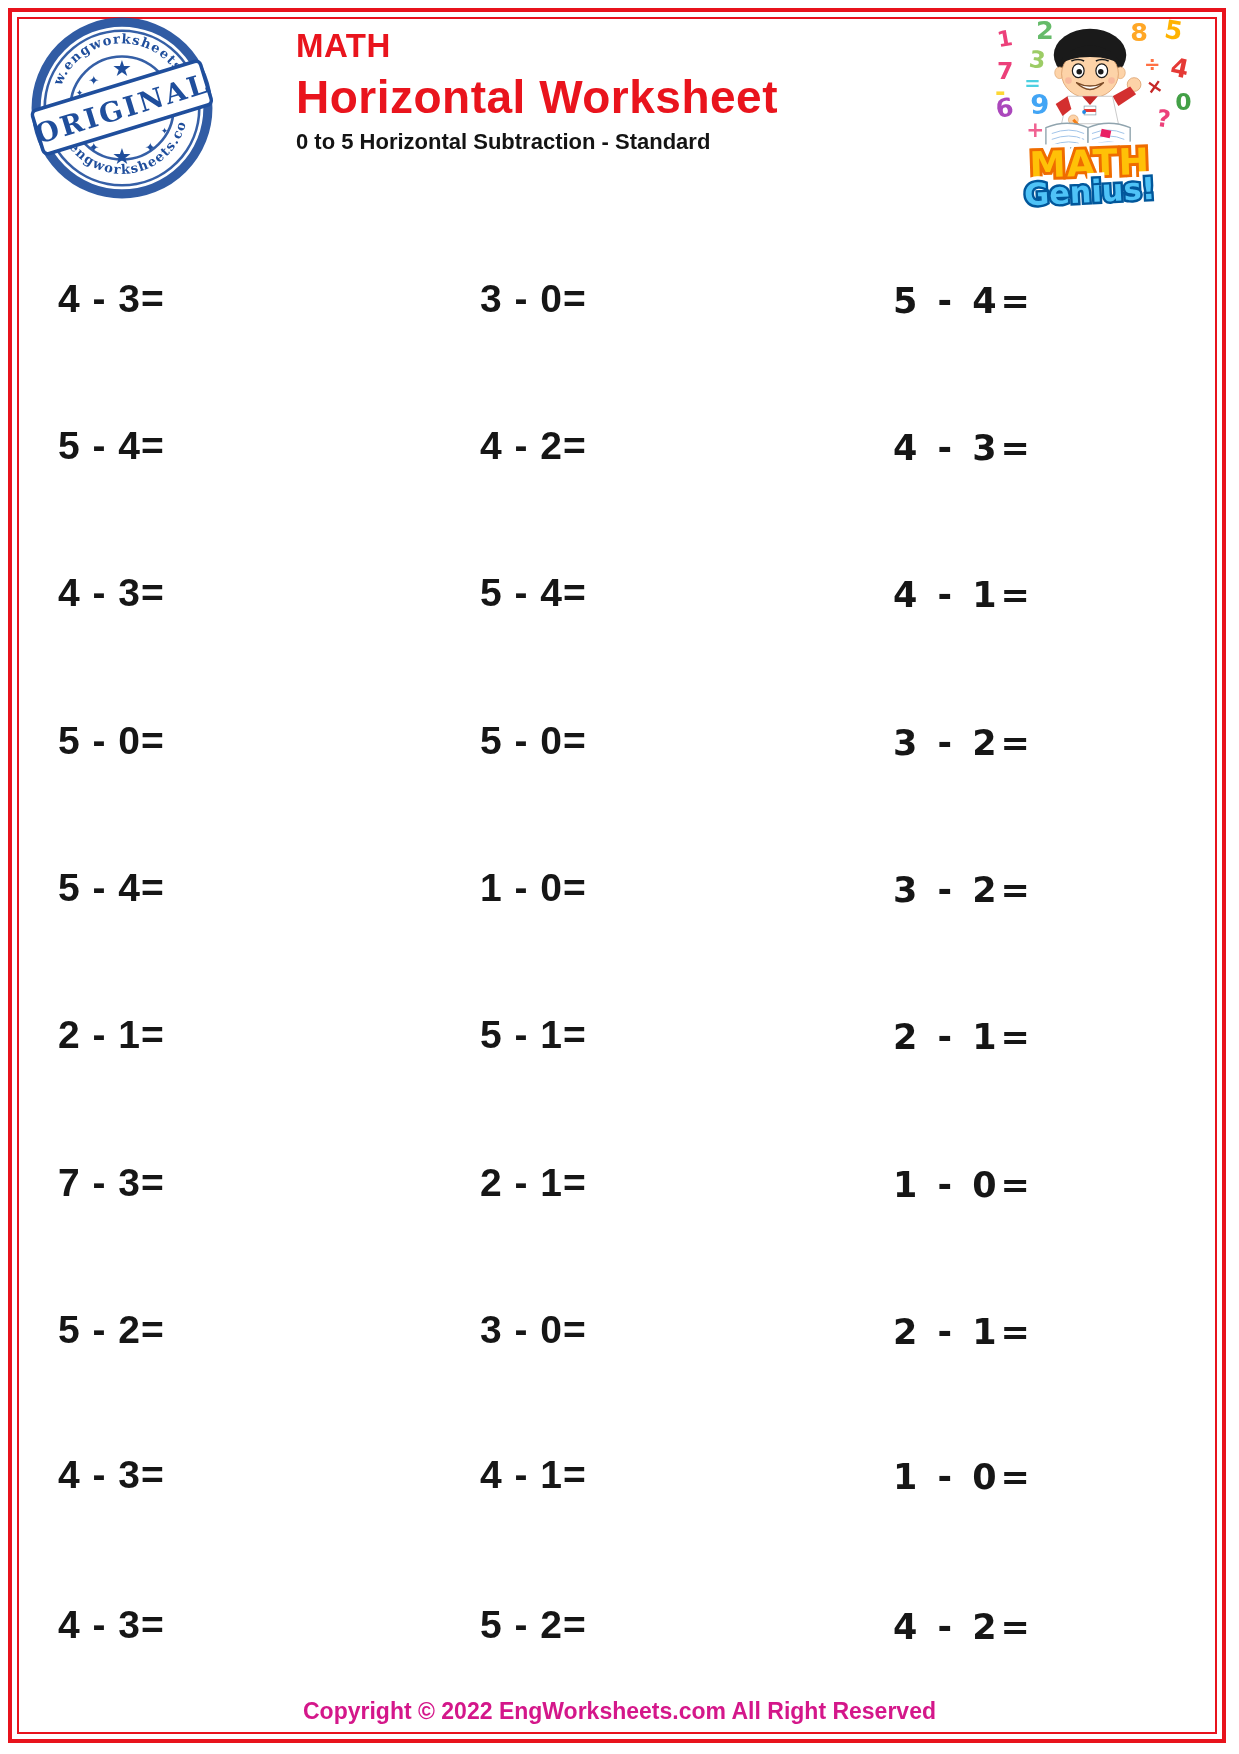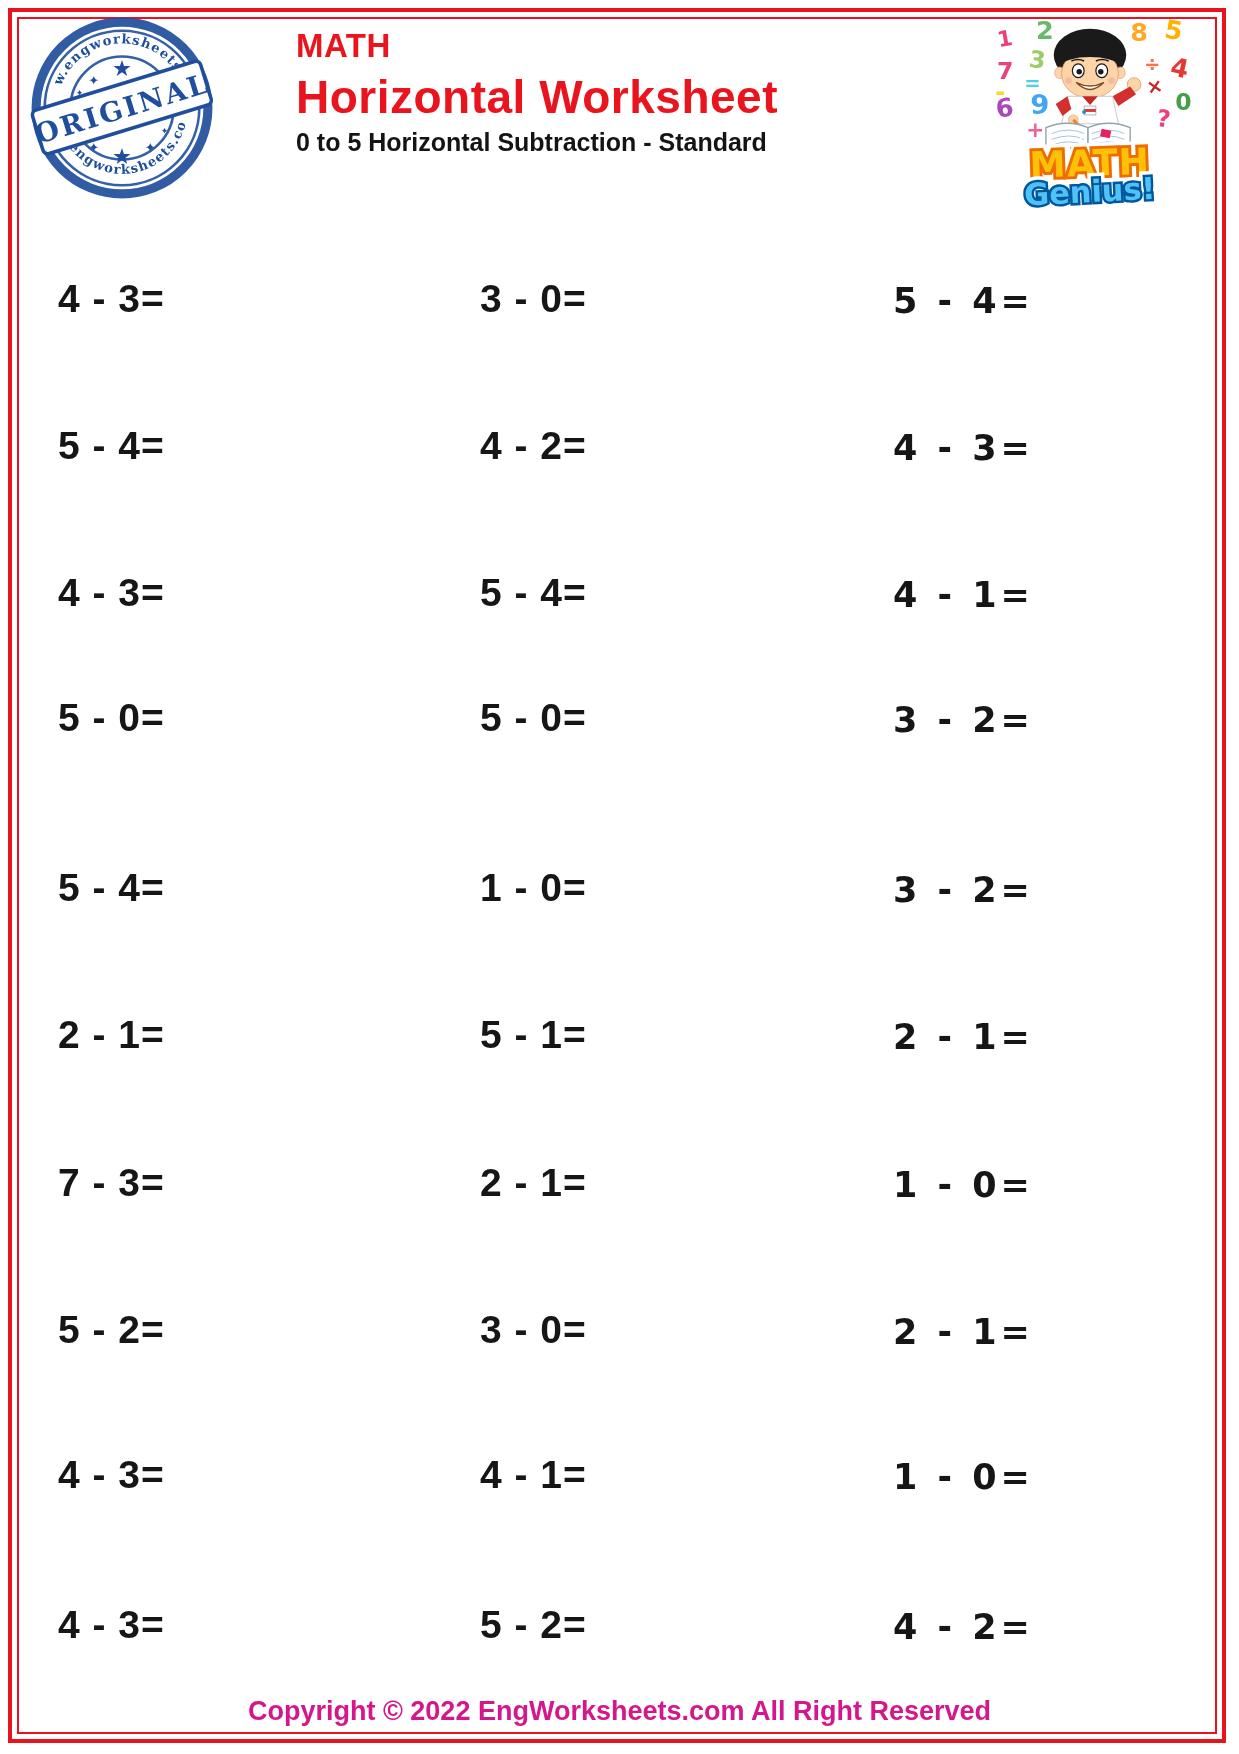--- a/index.html
+++ b/index.html
@@ -11,36 +11,36 @@
   
   .border-outer{position:absolute;left:8px;top:8px;right:13px;bottom:11px;
     border:4px solid #e8131c;pointer-events:none;}
   .border-inner{position:absolute;left:17px;top:17px;right:22px;bottom:20px;
     border:2px solid #e8131c;pointer-events:none;}
 
   
   .hdr{position:absolute;left:296px;top:26px;}
   .hdr .kicker{font-size:33px;font-weight:700;color:#e9141d;line-height:40px;letter-spacing:.5px;}
   .hdr .title{font-size:46px;font-weight:700;color:#e9141d;line-height:54px;margin-top:4px;letter-spacing:.5px;}
-  .hdr .subtitle{font-size:25px;font-weight:700;color:#141414;line-height:32px;margin-top:2px;}
+  .hdr .subtitle{font-size:22px;font-weight:700;color:#141414;line-height:32px;margin-top:2px;}
 
   .stamp-wrap{position:absolute;left:26px;top:10px;width:192px;height:196px;}
   .logo-wrap{position:absolute;left:983px;top:12px;width:214px;height:196px;}
 
   
   .prow{position:absolute;left:0;right:0;height:44px;}
   .prob{position:absolute;top:0;line-height:44px;white-space:pre;color:#161616;}
   .c12{font-family:"Liberation Sans",sans-serif;font-weight:700;font-size:39px;letter-spacing:1px;}
   .c3{font-family:"DejaVu Sans",sans-serif;font-weight:700;font-size:35px;letter-spacing:4px;top:2px;}
   .colA{left:58px;}
   .colB{left:480px;}
   .colC{left:893px;}
 
   .footer{position:absolute;left:0;right:0;top:1694px;text-align:center;
-    font-size:27px;font-weight:700;color:#d4178a;line-height:34px;}
+    font-size:23px;font-weight:700;color:#d4178a;line-height:34px;}
 </style>
 </head>
 <body>
 
 <div class="sheet">
 
   <div class="border-outer"></div>
   <div class="border-inner"></div>
 
   <div class="stamp-wrap">
@@ -154,21 +154,21 @@
   <div class="prow" style="top:424px">
     <span class="prob c12 colA">5 - 4=</span>
     <span class="prob c12 colB">4 - 2=</span>
     <span class="prob c3 colC">4 - 3=</span>
   </div>
   <div class="prow" style="top:571px">
     <span class="prob c12 colA">4 - 3=</span>
     <span class="prob c12 colB">5 - 4=</span>
     <span class="prob c3 colC">4 - 1=</span>
   </div>
-  <div class="prow" style="top:696px">
+  <div class="prow" style="top:719px">
     <span class="prob c12 colA">5 - 0=</span>
     <span class="prob c12 colB">5 - 0=</span>
     <span class="prob c3 colC">3 - 2=</span>
   </div>
   <div class="prow" style="top:866px">
     <span class="prob c12 colA">5 - 4=</span>
     <span class="prob c12 colB">1 - 0=</span>
     <span class="prob c3 colC">3 - 2=</span>
   </div>
   <div class="prow" style="top:1013px">

